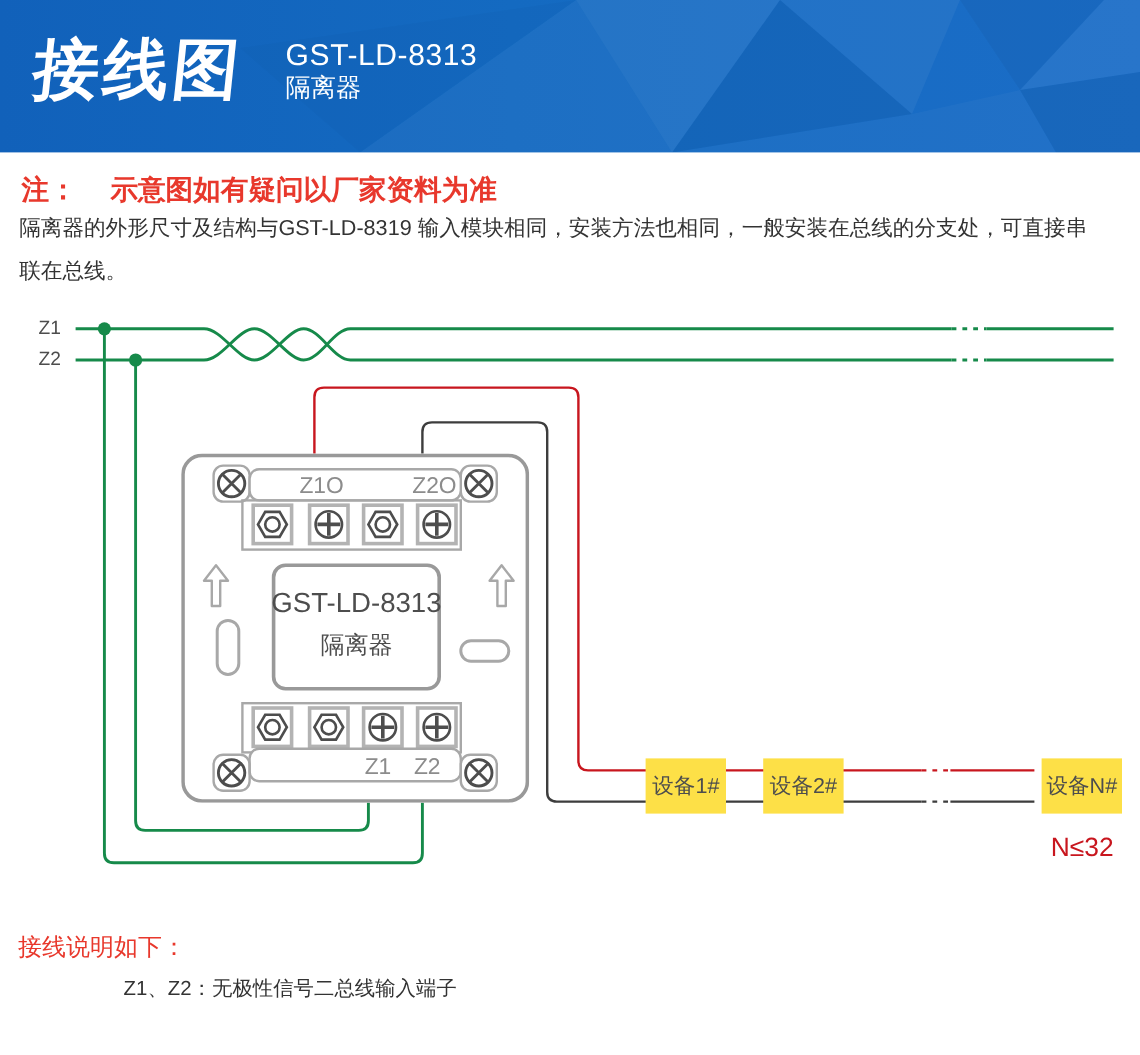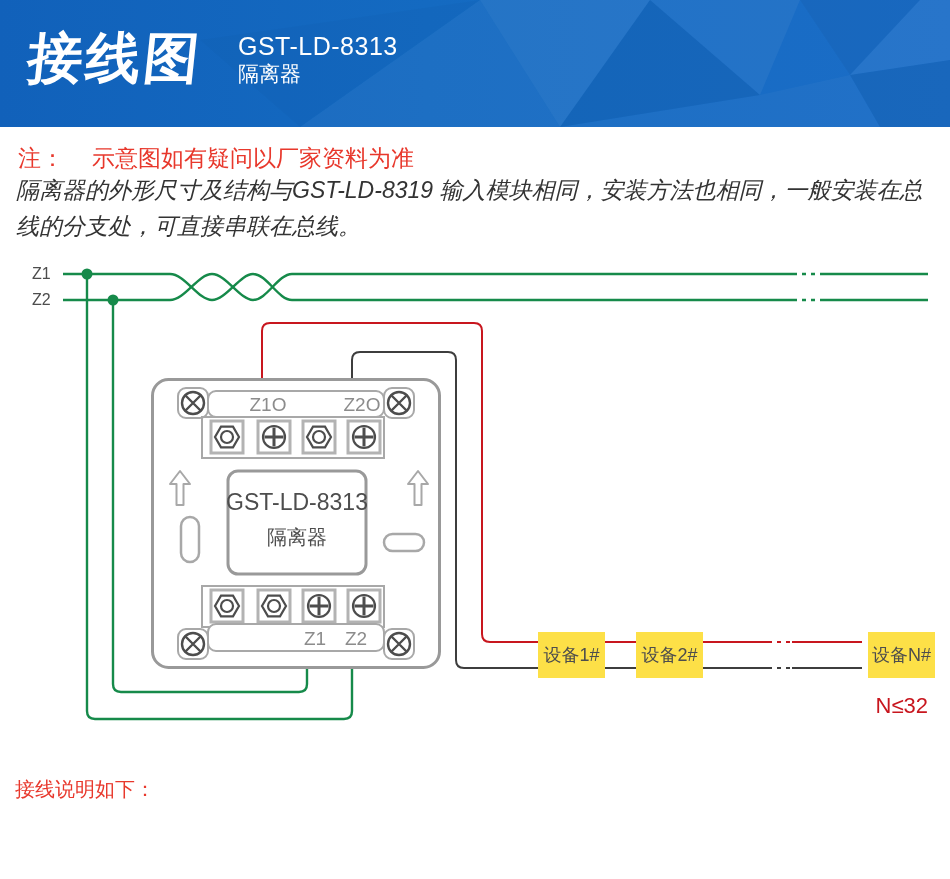--- a/index.html
+++ b/index.html
@@ -11,24 +11,24 @@
   .header { position:absolute; left:0; top:0; width:950px; height:127px;
             background:linear-gradient(90deg,#1161ba 0%,#146ac1 45%,#1b6dc7 100%); overflow:hidden; }
   .header svg.poly { position:absolute; left:0; top:0; }
   .header-title { position:absolute; left:28px; top:22px; font-size:55px; font-weight:bold;
                   color:#ffffff; letter-spacing:3px; transform:skewX(-6deg); }
   .header-sub { position:absolute; left:238px; top:32px; color:#ffffff; }
   .header-model { font-size:25px; line-height:29px; letter-spacing:0.5px; }
   .header-product { font-size:21px; line-height:26px; }
 
   
-  .note-line1 { position:absolute; left:18px; top:143px; font-size:23px; color:#e8382c; }
+  .note-line1 { position:absolute; left:18px; top:143px; font-size:23px; color:#e8382c;font-weight:bold; }
   .note-line1 .gap { display:inline-block; width:28px; }
-  .note-body { position:absolute; left:16px; top:172px; width:908px; font-size:23px;
-               line-height:36px; color:#333333;font-style:italic; }
+  .note-body { position:absolute; left:16px; top:172px; width:908px; font-size:18px;
+               line-height:36px; color:#333333; }
 
   
   .diagram { position:absolute; left:0; top:250px; width:826px; height:520px; }
   .diagram svg.wires { position:absolute; left:0; top:0; }
   .bus-label { position:absolute; left:32px; font-size:16px; color:#4d4d4d; }
   .bus-label.z1 { top:15px; }
   .bus-label.z2 { top:41px; }
 
   .module { position:absolute; left:139px; top:128px; width:290px; height:291px;padding-left:12px; }
 
@@ -194,14 +194,15 @@
       </svg>
     </div>
 
     <div class="device d1">设备1#</div>
     <div class="device d2">设备2#</div>
     <div class="device dn">设备N#</div>
     <div class="device-limit">N≤32</div>
   </div>
 
   <div class="legend-title">接线说明如下：</div>
+  <div class="legend-item i0">Z1、Z2：无极性信号二总线输入端子</div>
 
 </div>
 
 </body></html>

